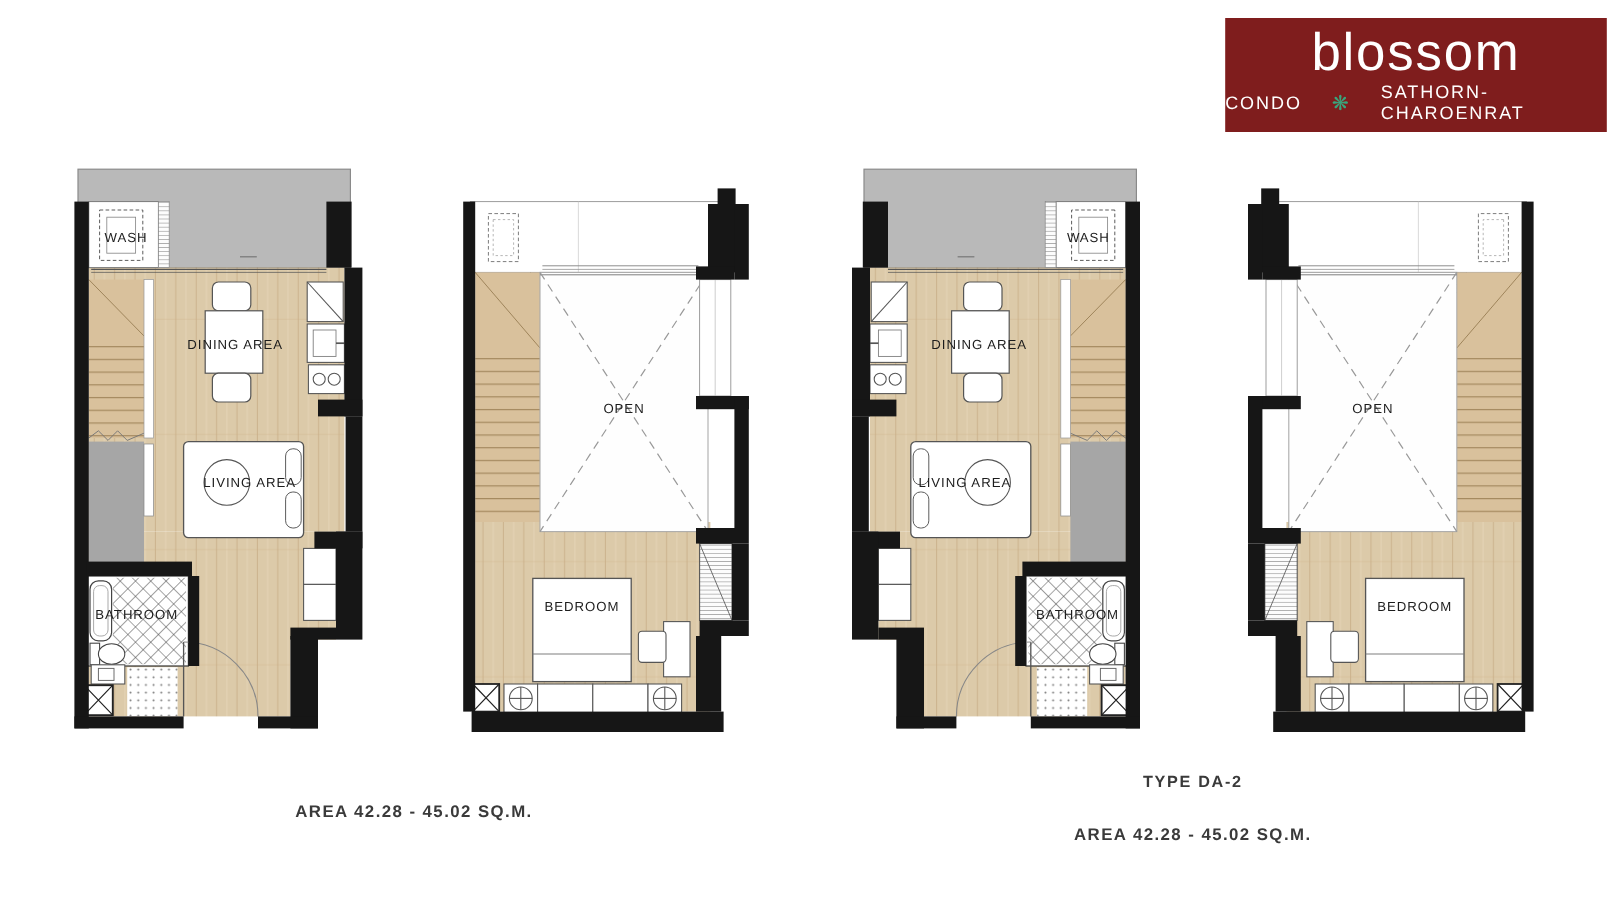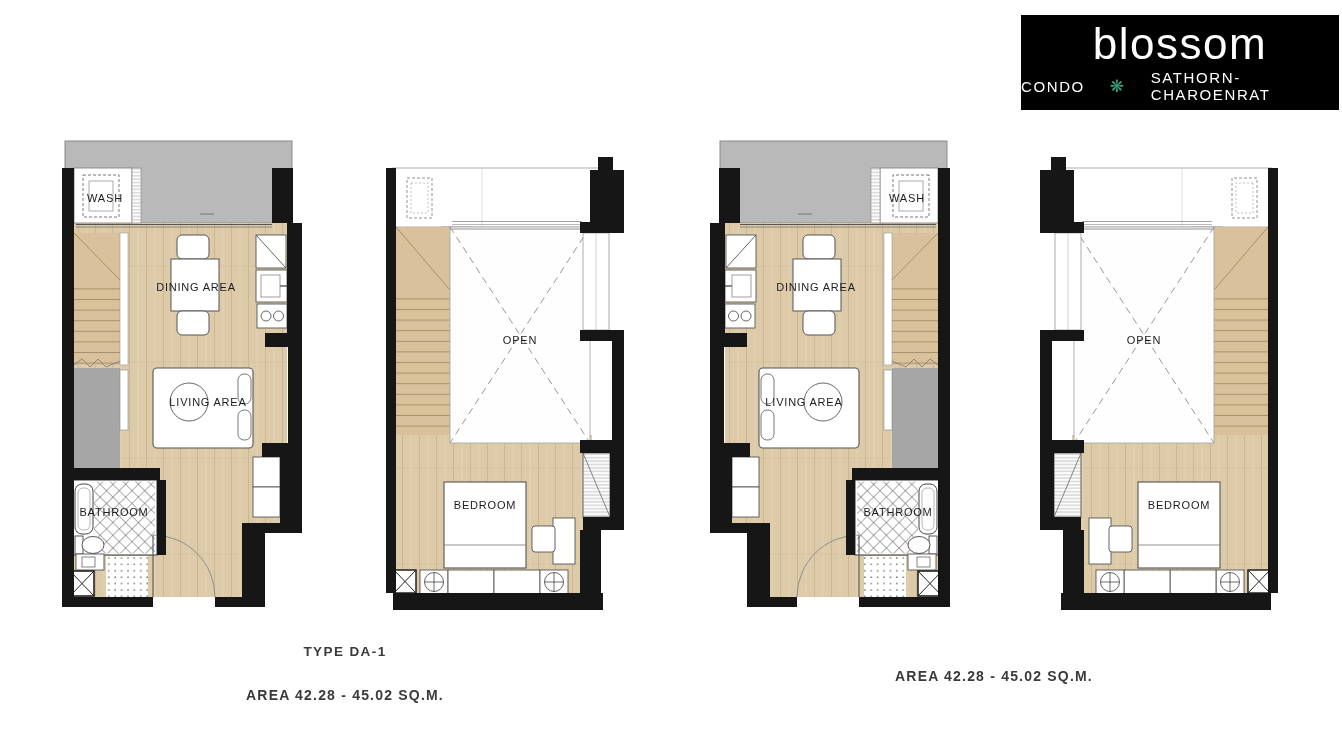--- a/index.html
+++ b/index.html
@@ -7,21 +7,21 @@
     position:relative;width:1342px;height:754px;background:#ffffff;overflow:hidden;
     font-family:"Liberation Sans", sans-serif;
   }
   #plansvg{position:absolute;left:0;top:0;}
   .room-label{
     font-family:"Liberation Sans", sans-serif;
     font-size:11px;fill:#1c1c1c;letter-spacing:0.8px;text-anchor:middle;
   }
   .logo{
     position:absolute;left:1021px;top:15px;width:318px;height:95px;
-    background:#000000;color:#ffffff;
+    background:#7f1d1d;color:#ffffff;
     display:flex;flex-direction:column;align-items:center;justify-content:center;
   }
   .brand{font-size:44px;font-weight:400;letter-spacing:1.5px;line-height:1;}
   .sub{display:flex;align-items:center;gap:25px;font-size:15px;letter-spacing:1.6px;margin-top:3px;}
   .flower{color:#39a57c;font-size:17px;line-height:1;}
   .caption{position:absolute;text-align:center;color:#3a3a3a;}
   .cap-type{font-size:13.5px;font-weight:700;letter-spacing:1.4px;line-height:19px;}
   .cap-area{font-size:14px;font-weight:700;letter-spacing:1.2px;line-height:20px;margin-top:24px;}
 </style>
 </head>
@@ -280,20 +280,20 @@
   <div class="logo">
     <div class="brand">blossom</div>
     <div class="sub">
       <span>CONDO</span>
       <span class="flower">❋</span>
       <span>SATHORN-CHAROENRAT</span>
     </div>
   </div>
 
   <div class="caption" style="left:62px;top:642px;width:566px;">
-    <div class="cap-type">TYPE DA-1</div>
     <div class="cap-area">AREA 42.28 - 45.02 SQ.M.</div>
   </div>
   <div class="caption" style="left:710px;top:642px;width:568px;">
+    <div class="cap-type">TYPE DA-2</div>
     <div class="cap-area">AREA 42.28 - 45.02 SQ.M.</div>
   </div>
 
 </div>
 
 </body></html>

